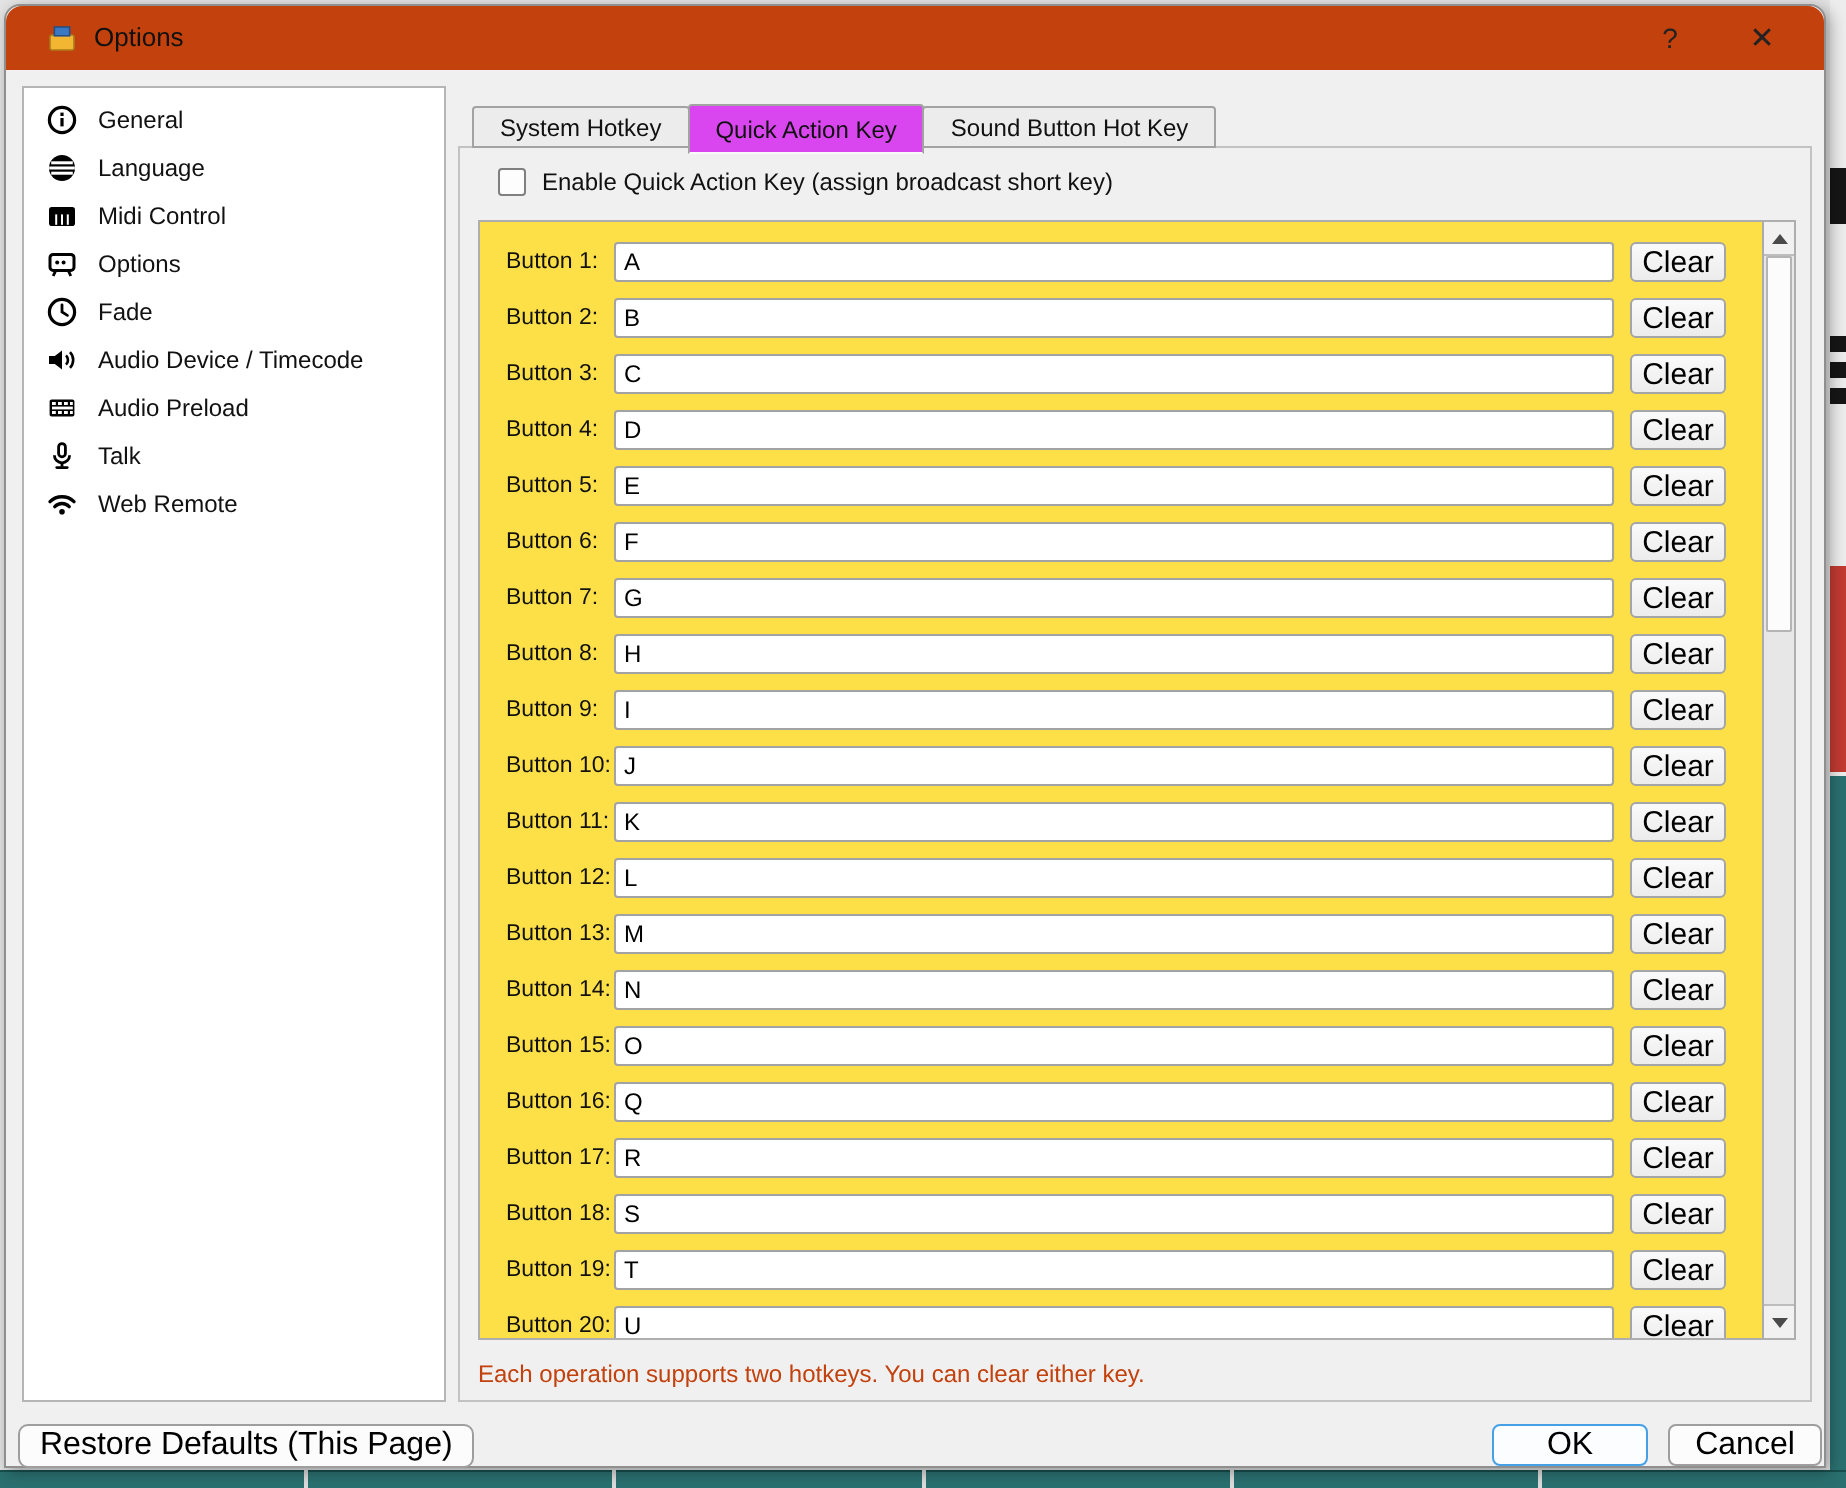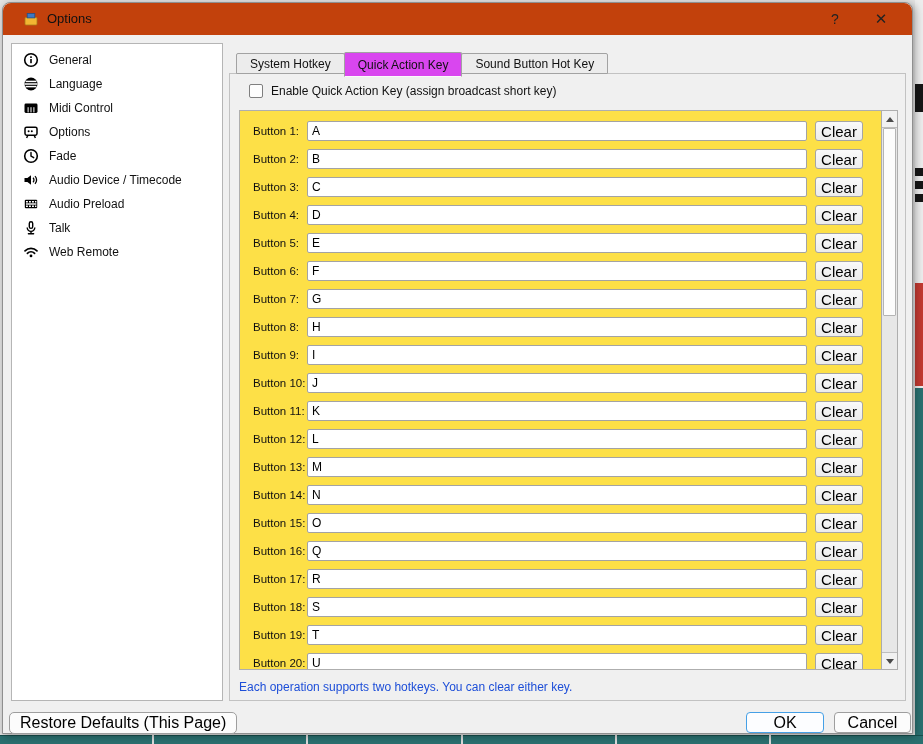--- a/index.html
+++ b/index.html
@@ -77,21 +77,21 @@
     display:flex; align-items:center; justify-content:center; }
   .sb-up { top:0; border-bottom:1px solid #bdbdbd; }
   .sb-down { bottom:0; border-top:1px solid #bdbdbd; }
   .tri-up { width:0; height:0; border-left:4px solid transparent;
     border-right:4px solid transparent; border-bottom:5px solid #4a4a4a; }
   .tri-down { width:0; height:0; border-left:4px solid transparent;
     border-right:4px solid transparent; border-top:5px solid #4a4a4a; }
   .sb-thumb { position:absolute; left:1px; top:17px; width:13px; height:188px;
     background:#fcfcfc; border:1px solid #b4b4b4; border-radius:1px; }
 
-  .footnote { position:absolute; left:9px; top:606px; font-size:12px; color:#1d4ed8; }
+  .footnote { position:absolute; left:9px; top:606px; font-size:12px; color:#c2410c; }
 
   
   .footer-btn { position:absolute; font-family:inherit; font-size:16px;
     background:#fcfcfc; border:1px solid #9e9e9e; border-radius:5px; cursor:default; }
   .restore-btn { left:6px; top:709px; height:22px; padding:0 10px; }
   .ok-btn { left:743px; top:709px; width:78px; height:21px; border-radius:4px;
     border:1px solid var(--ok-button-border,#45a0e6); background:#fcfdff; }
   .cancel-btn { left:831px; top:709px; width:77px; height:21px; border-radius:4px; }
 </style>
 </head>

